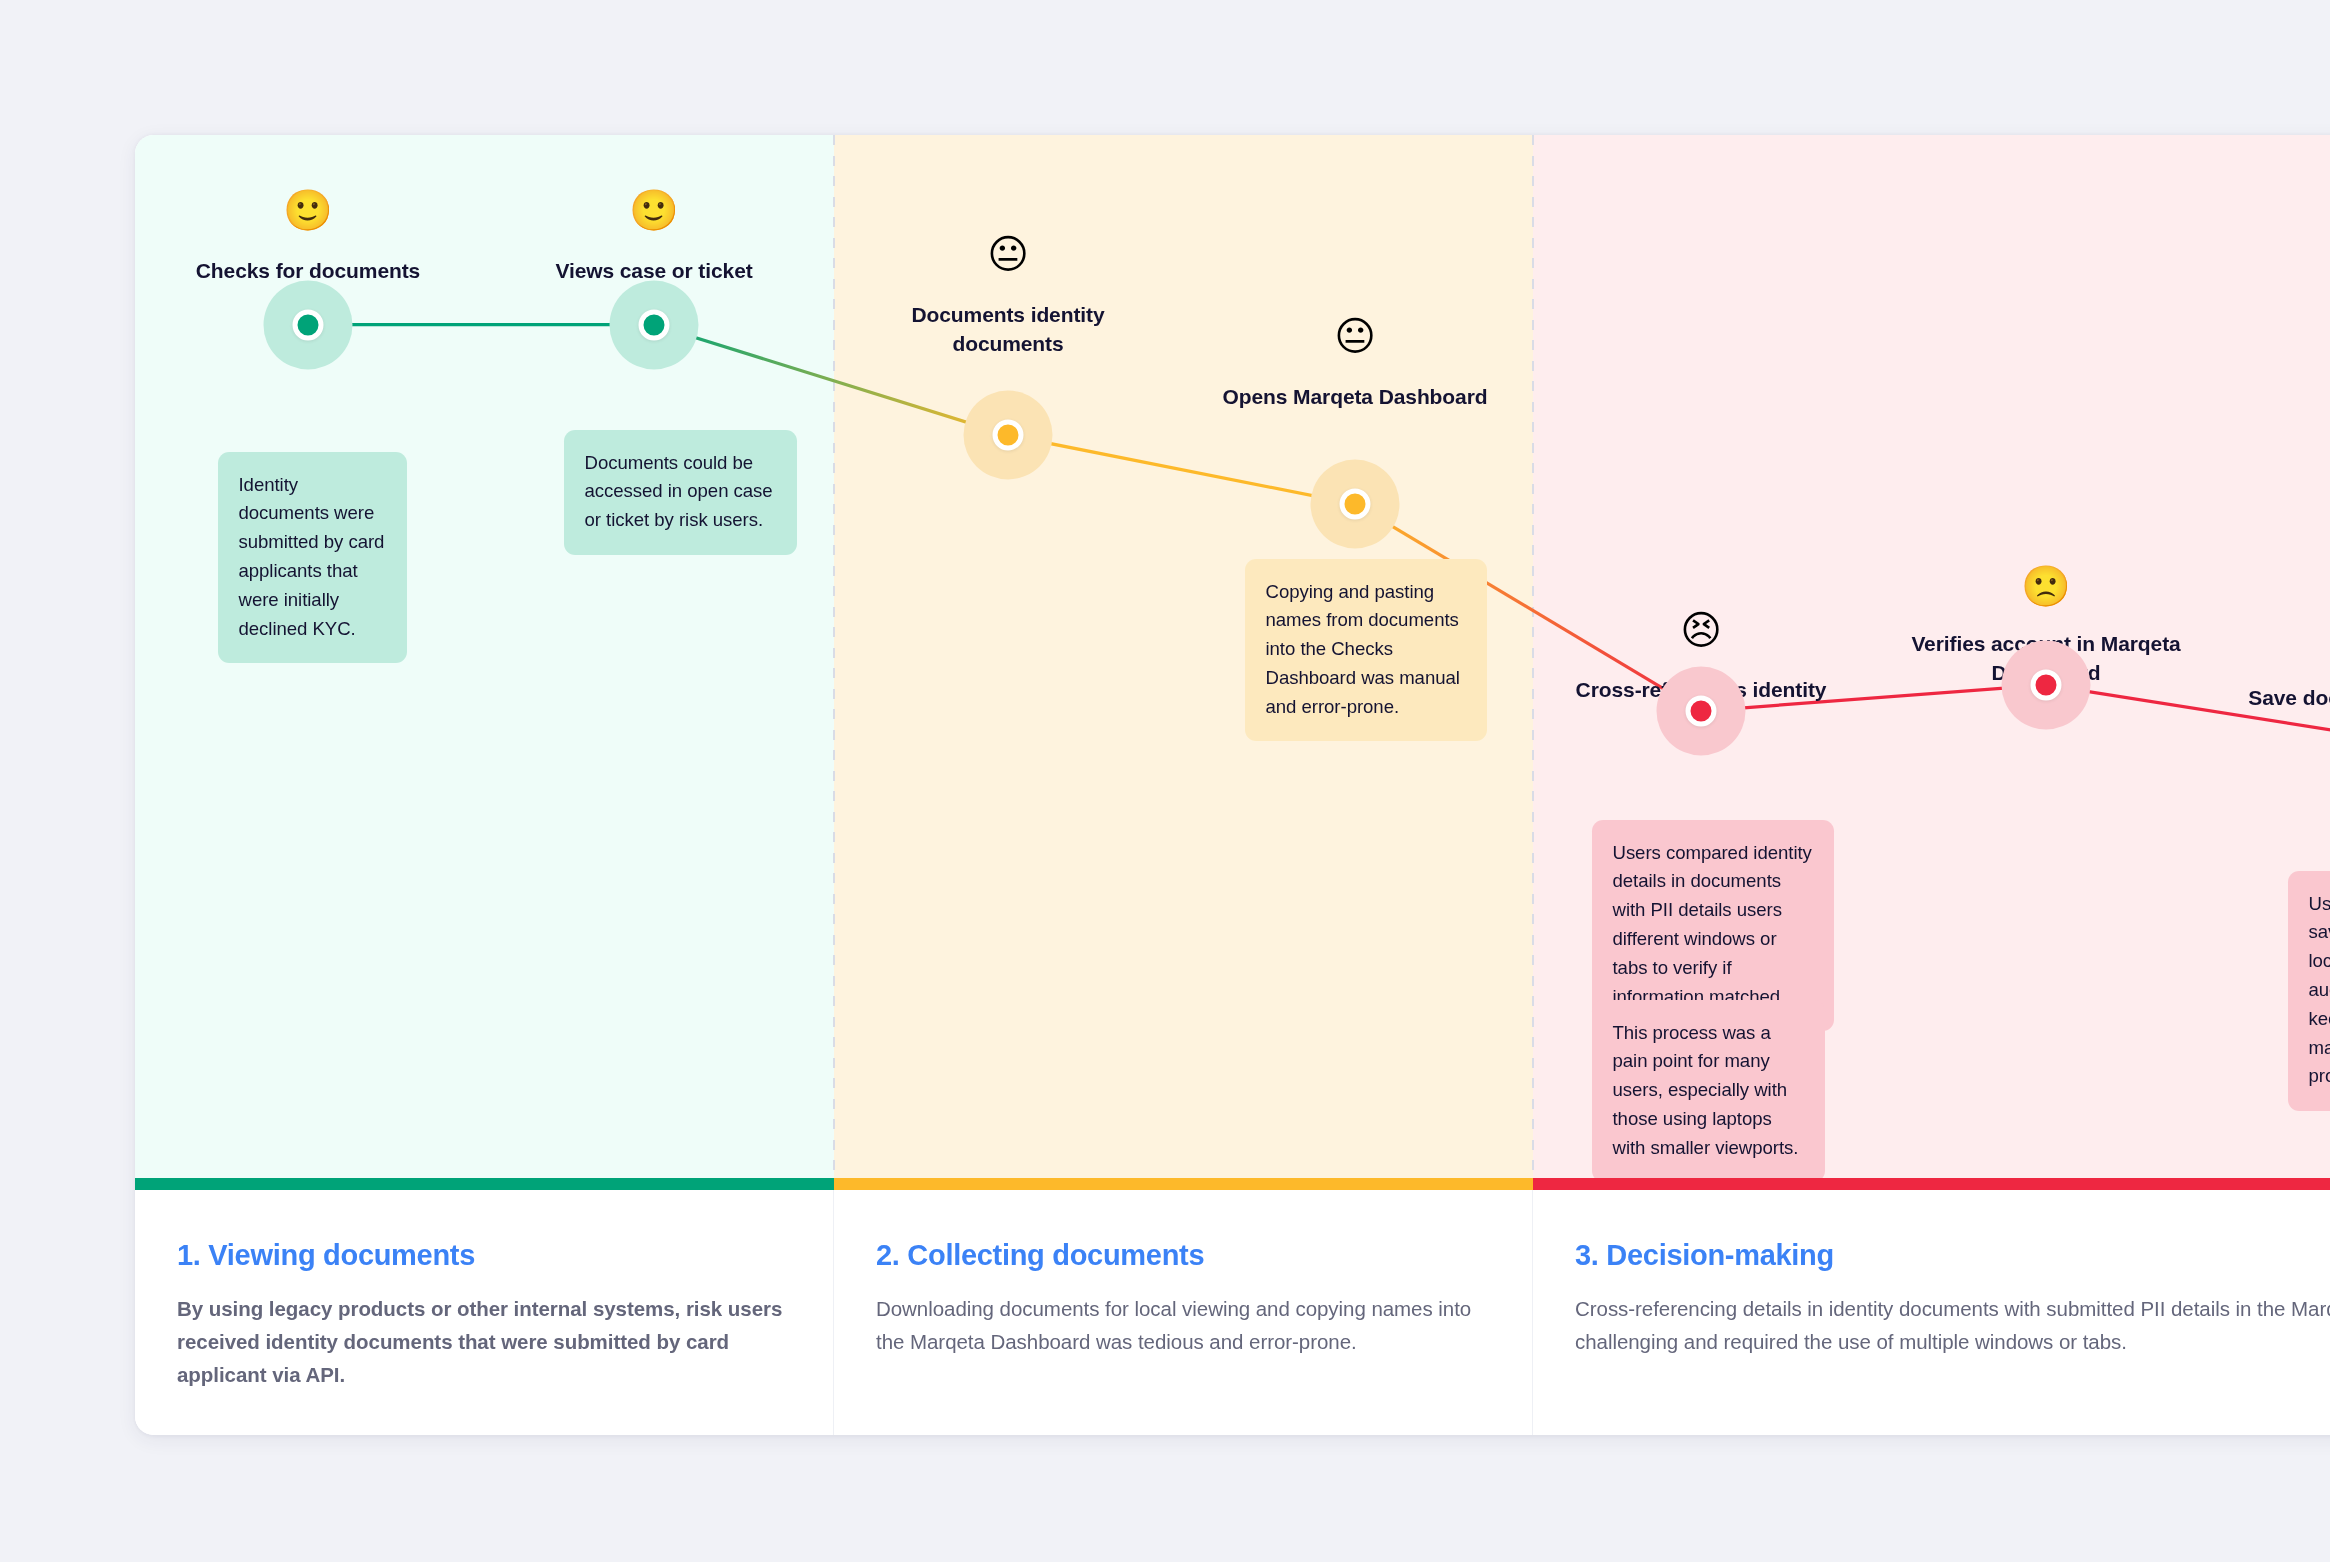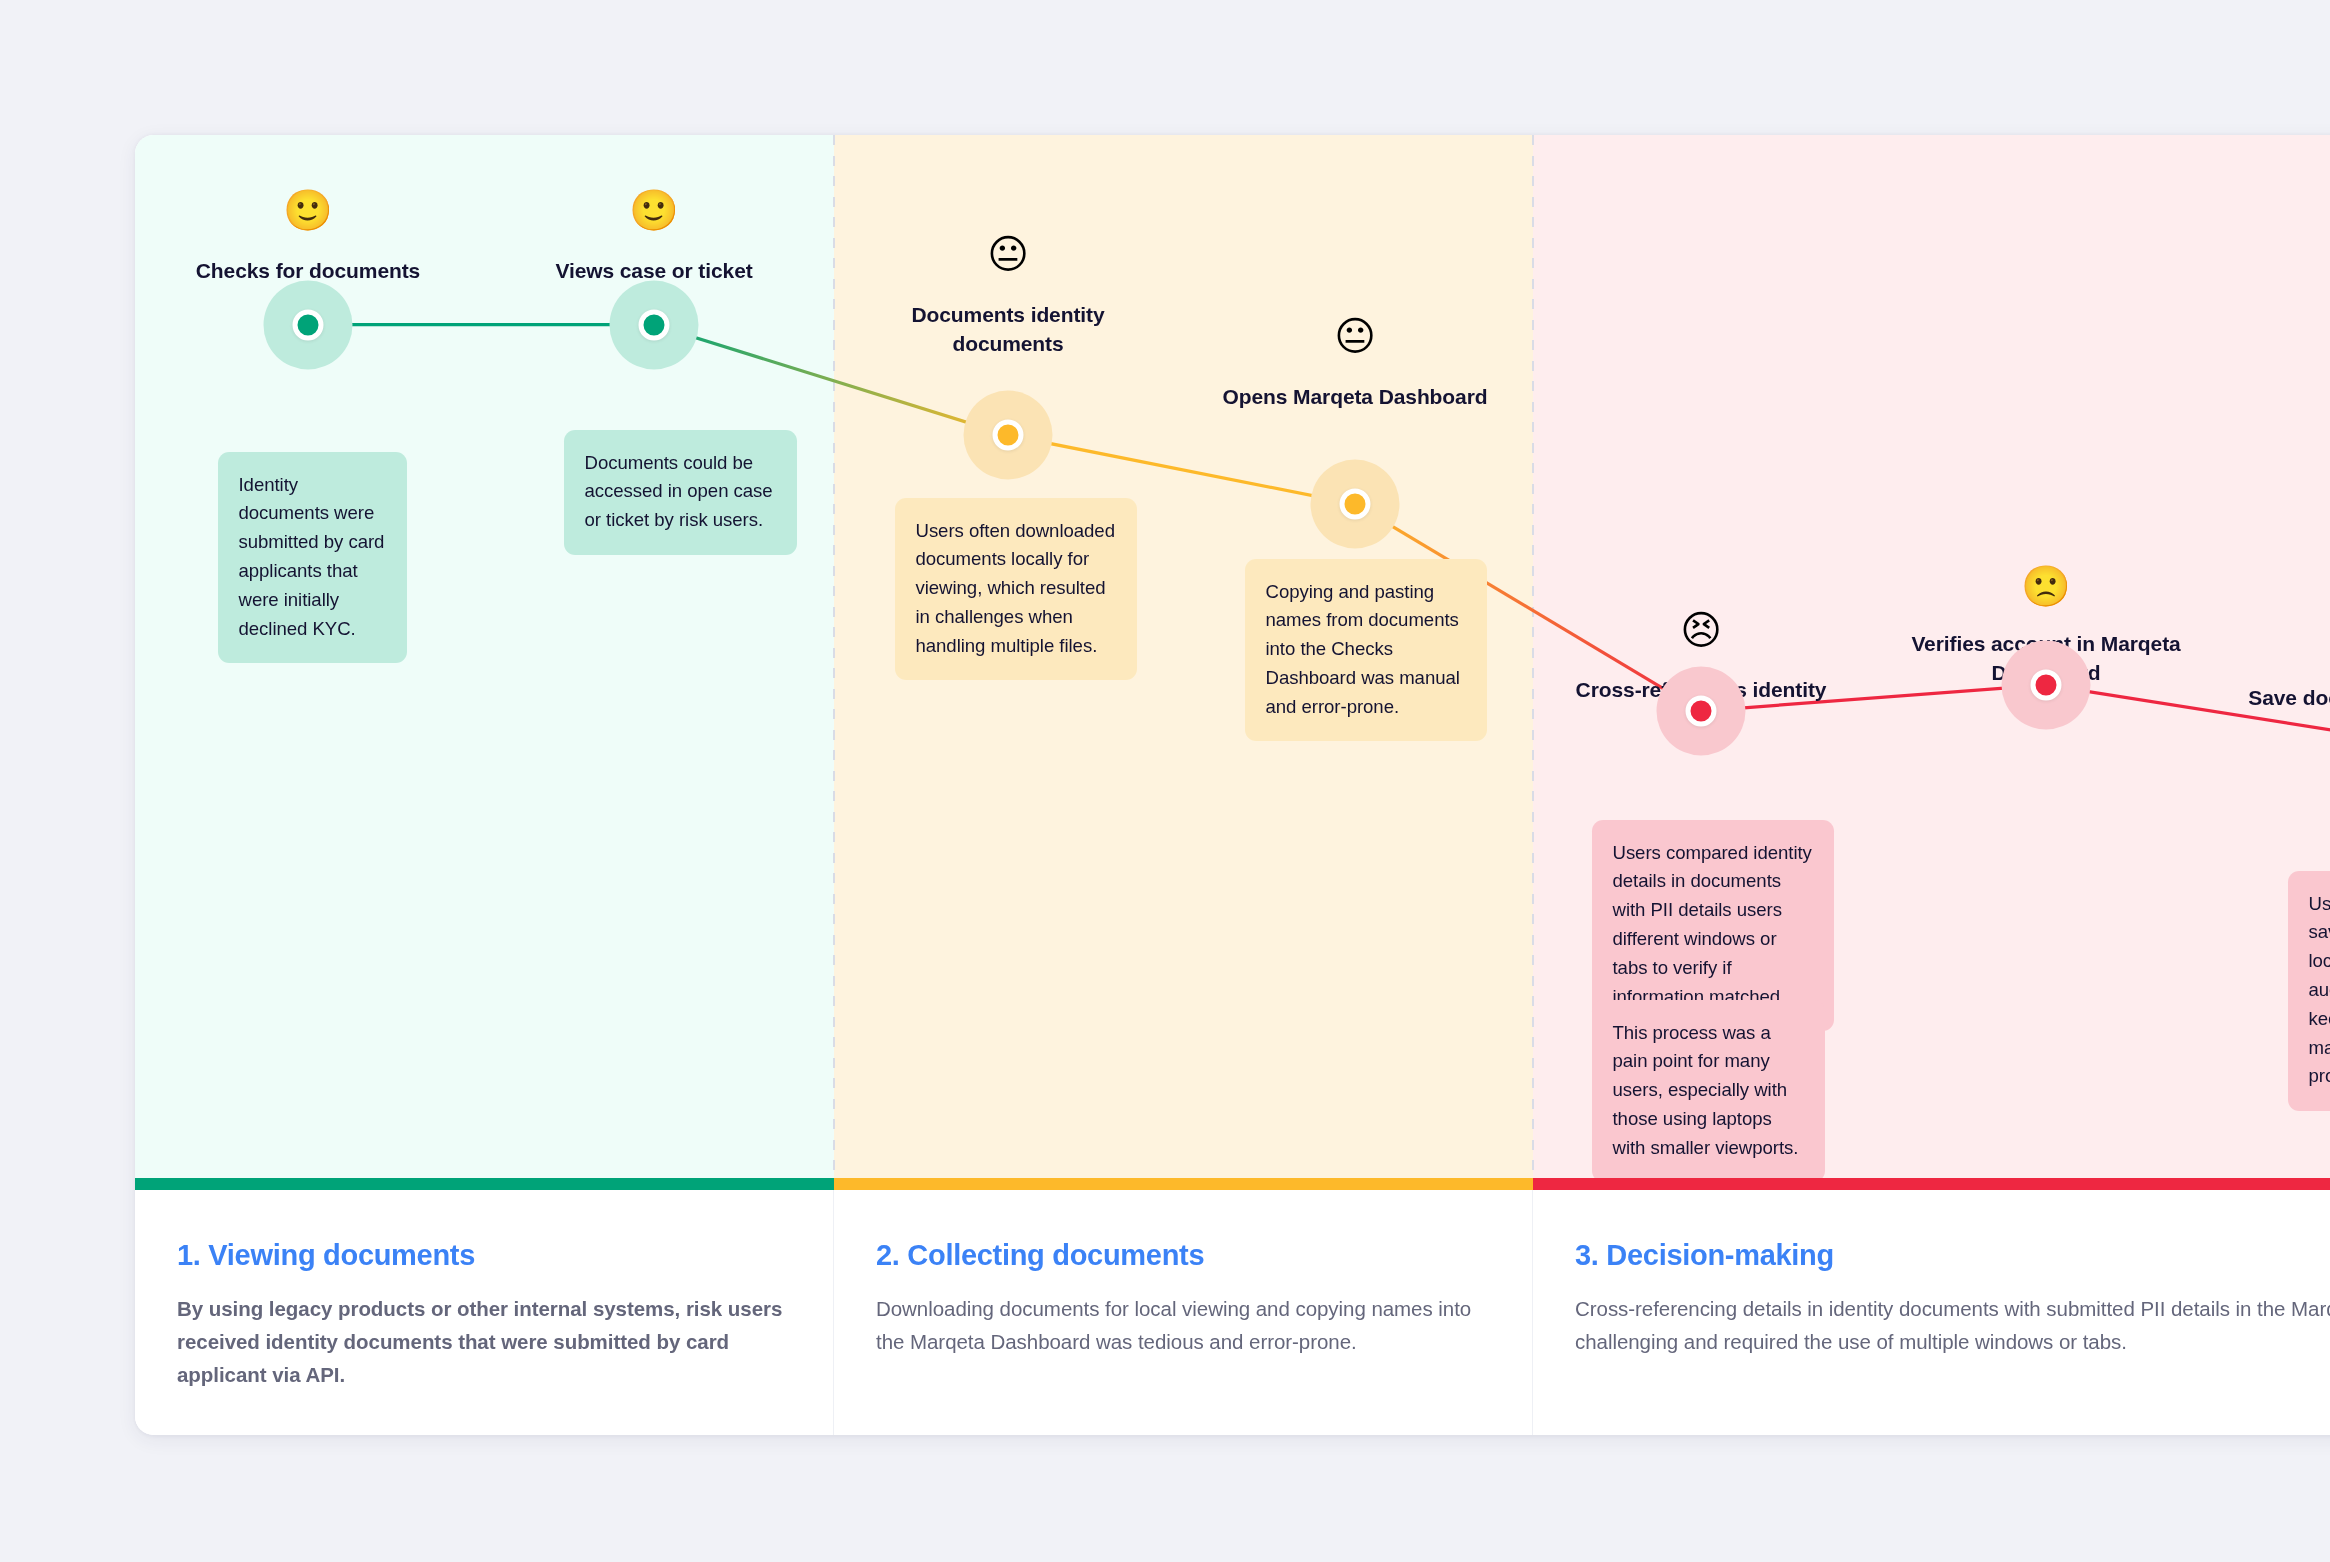--- a/index.html
+++ b/index.html
@@ -168,21 +168,20 @@
         <div class="dot" style="background:#00A378;"></div>
       </div>
       <div class="note green" style="left:429px; top:295px; width:233px;">Documents could be accessed in open case or ticket by risk users.</div>
 
       <div class="emoji" style="left:873px; top:119px;">😐</div>
       <div class="nodelabel" style="left:873px; top:166px; width:261px;">Documents identity documents</div>
       <div class="node" style="left:873px; top:300px;">
         <div class="halo" style="background:#FBE3B4;"></div>
         <div class="dot" style="background:#FDB92A;"></div>
       </div>
-      <div class="note yellow" style="left:760px; top:363px; width:242px;">Users often downloaded documents locally for viewing, which resulted in challenges when handling multiple files.</div>
 
       <div class="emoji" style="left:1220px; top:201px;">😐</div>
       <div class="nodelabel" style="left:1220px; top:248px; width:354px;">Opens Marqeta Dashboard</div>
       <div class="node" style="left:1220px; top:369px;">
         <div class="halo" style="background:#FBE3B4;"></div>
         <div class="dot" style="background:#FDB92A;"></div>
       </div>
       <div class="note yellow" style="left:1110px; top:424px; width:242px;">Copying and pasting names from documents into the Checks Dashboard was manual and error-prone.</div>
 
       <div class="emoji" style="left:1566px; top:495px;">😣</div>

